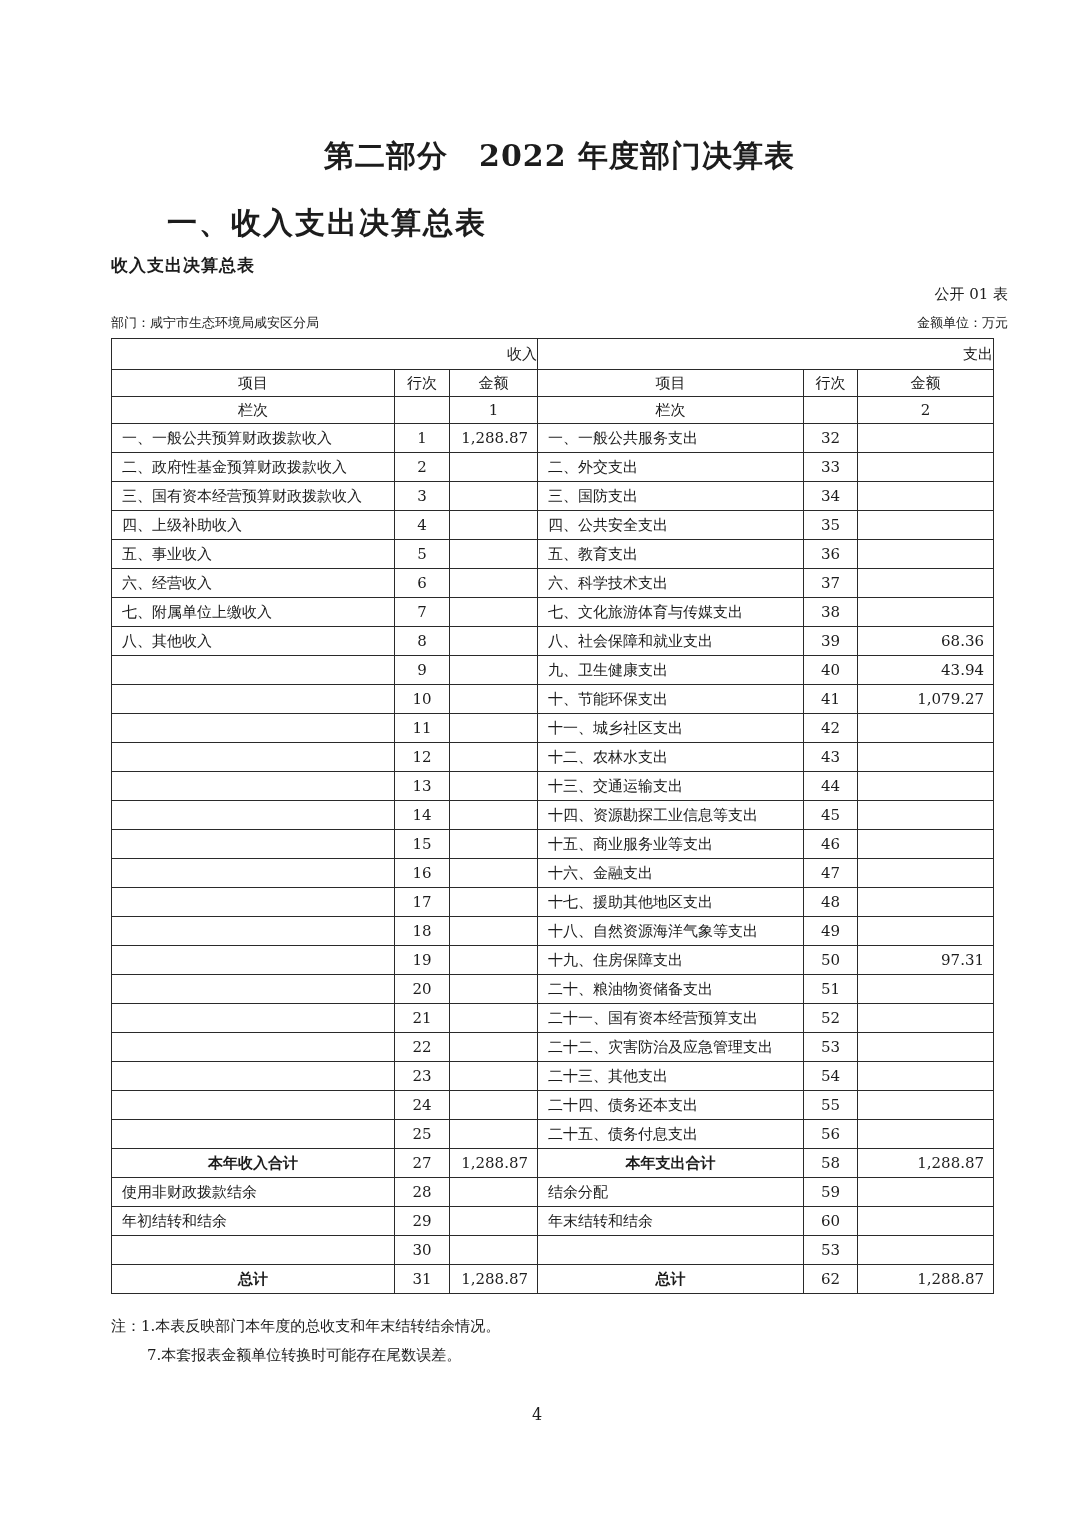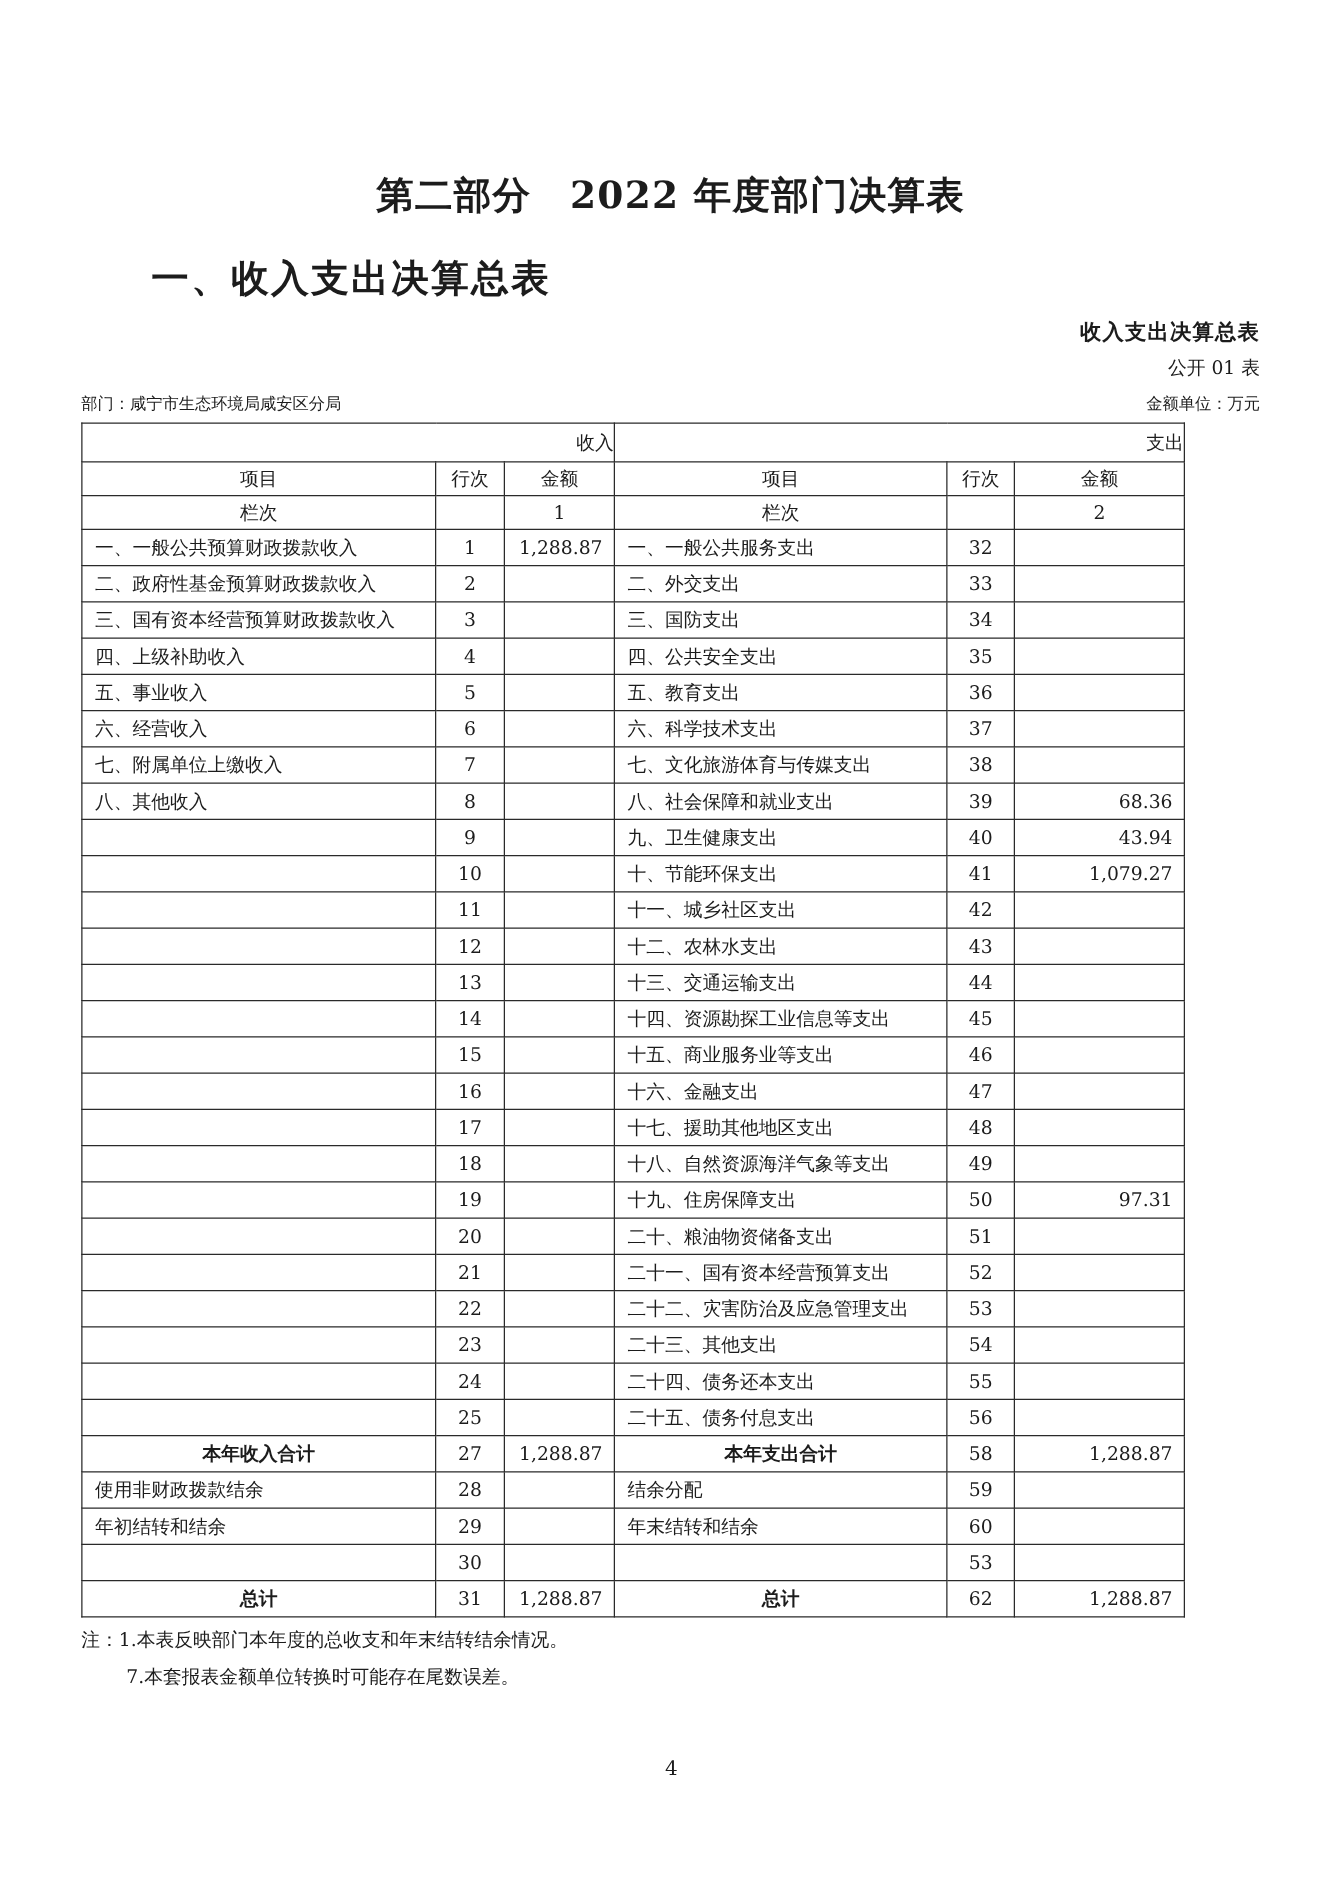--- a/index.html
+++ b/index.html
@@ -8,41 +8,41 @@
     height: 1520px;
     background: #ffffff;
     color: #1c1c1c;
     font-family: "DejaVu Serif", "Liberation Serif", serif;
     position: relative;
     overflow: hidden;
   }
   .page {
     position: absolute;
     top: 0; left: 0; right: 0; bottom: 0;
-    padding: 0 66px 0 65px; 
+    padding: 0 66px 0 111px; 
     box-sizing: border-box;
   }
   .part-title {
     margin-top: 136px;
     text-align: center;
     font-size: 30px;
     font-weight: bold;
     letter-spacing: 1px;
     white-space: pre;
   }
   .section-title {
     margin-top: 26px;
     margin-left: 56px;
     font-size: 30px;
     font-weight: bold;
     letter-spacing: 2px;
   }
   .table-title {
     margin-top: 10px;
-    text-align: right;
+    text-align: left;
     font-size: 17px;
     font-weight: bold;
     letter-spacing: 1px;
   }
   .table-code {
     margin-top: 8px;
     text-align: right;
     font-size: 15px;
   }
   .meta-row {
@@ -70,21 +70,21 @@
   table.main thead tr.lanci-row td { height: 26px; text-align: center; }
   table.main tbody td { height: 28px; }
   table.main td.item { text-align: left; padding-left: 10px; }
   table.main td.line { text-align: center; }
   table.main td.amount { text-align: right; padding-right: 9px; }
   table.main td.item.emph {
     text-align: center;
     padding-left: 0;
     font-weight: bold;
   }
-  .notes { margin-top: 9px; font-size: 15px; }
+  .notes { margin-top: 23px; font-size: 15px; }
   .notes .note-line-2 { margin-top: 10px; padding-left: 36px; }
   .page-number {
     position: absolute;
     bottom: 96px;
     left: 0;
     width: 100%;
     text-align: center;
     font-size: 16px;
   }
 </style>

